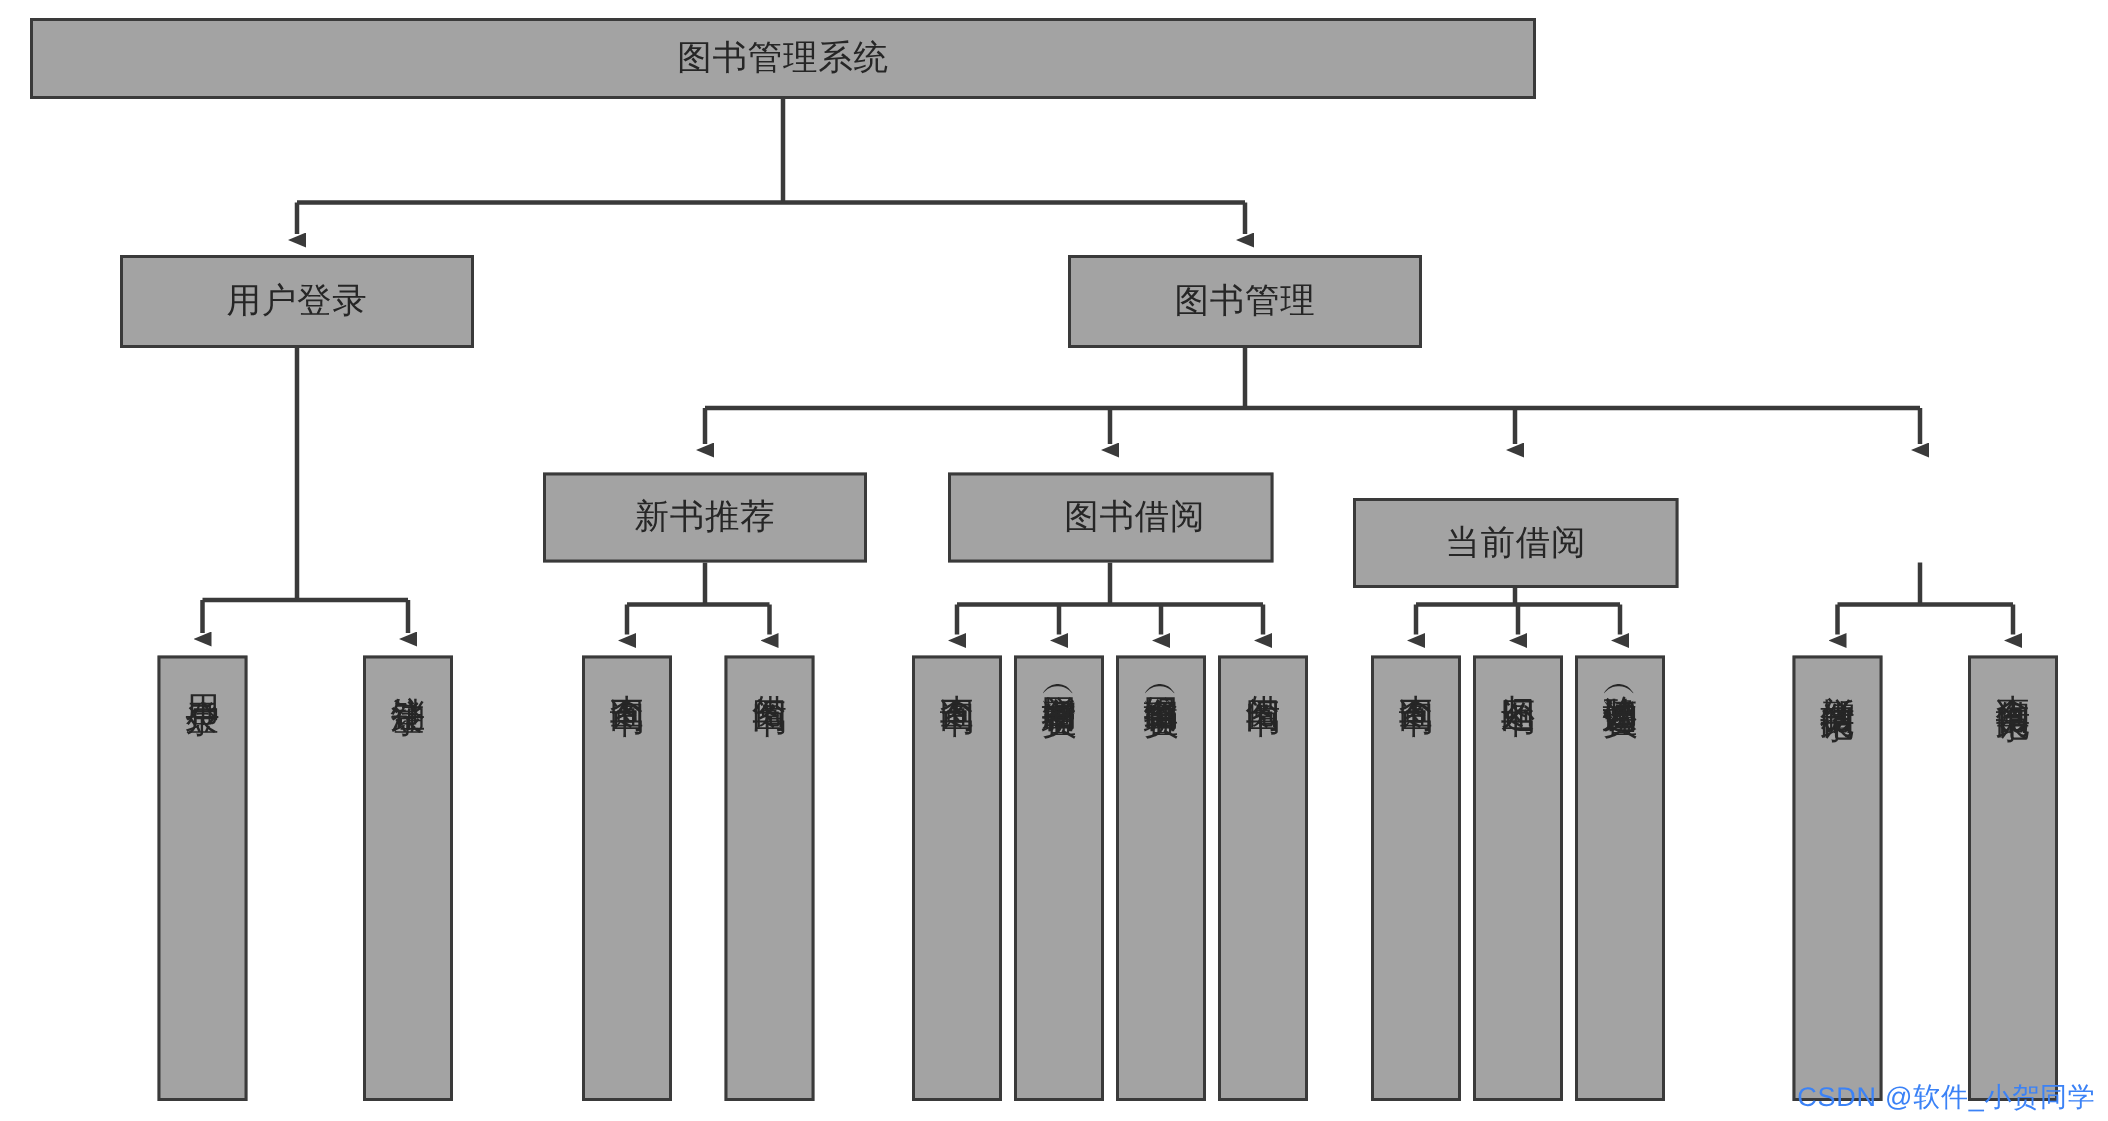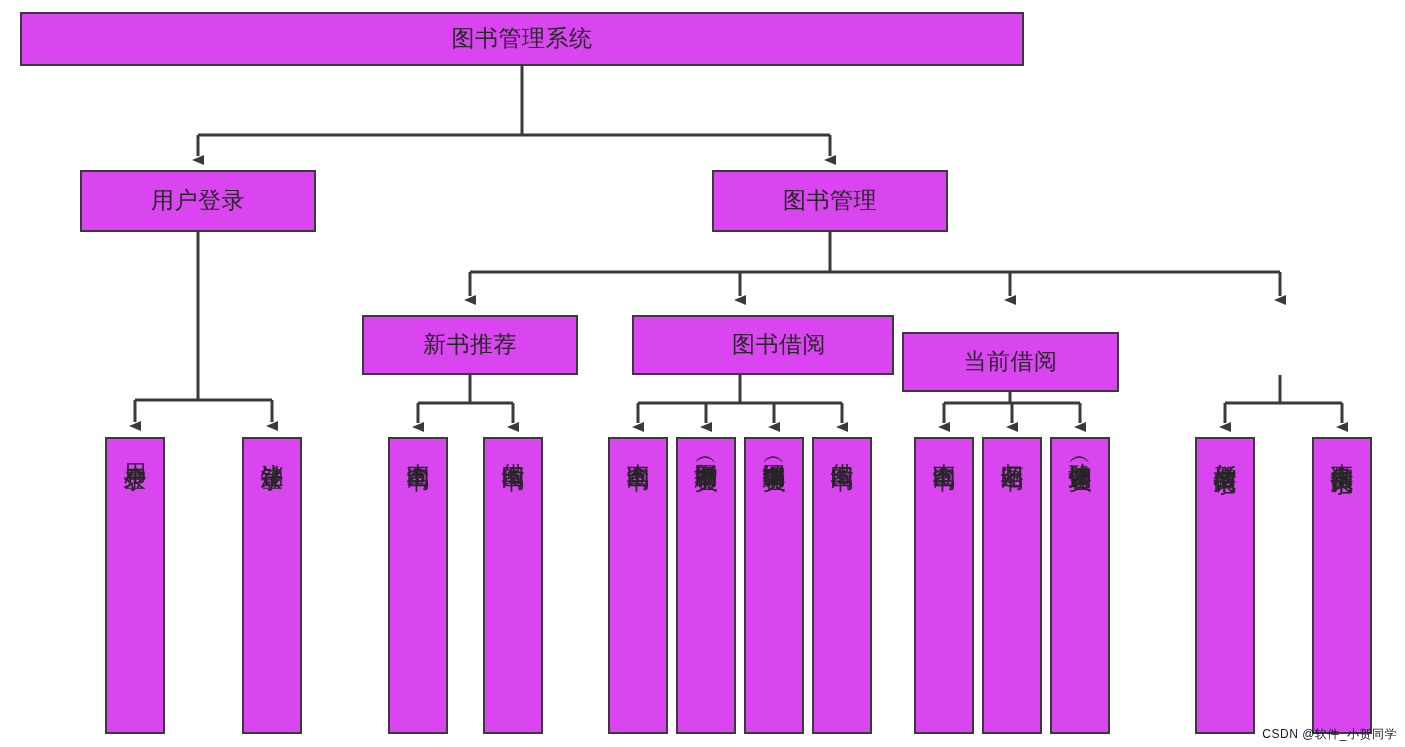--- a/index.html
+++ b/index.html
@@ -21,21 +21,21 @@
     position: absolute;
     left: 0;
     top: 0;
     width: 1405px;
     height: 747px;
     pointer-events: none;
   }
   .node {
     position: absolute;
     box-sizing: border-box;
-    background: #d946ef;
+    background: #a3a3a3;
     border: 2px solid #3a3a3a;
     display: flex;
     align-items: center;
     justify-content: center;
     color: #1a1a1a;
     z-index: 2;
   }
   .node-label {
     display: block;
     text-align: center;
@@ -60,22 +60,22 @@
     line-height: 1.0;
     white-space: nowrap;
   }
   .node-v.tall-text .node-label {
     letter-spacing: 1px;
   }
   #watermark {
     position: absolute;
     right: 8px;
     bottom: 4px;
-    font-size: 12px;
-    color: #0f172a;
+    font-size: 18px;
+    color: #3b82f6;
     white-space: nowrap;
     z-index: 5;
     letter-spacing: 0.5px;
   }
 </style>
 </head>
 <body>
 
 <div id="diagram-canvas">
 
@@ -138,21 +138,21 @@
   </div>
 
   <div class="node node-h" style="left:712px; top:170px; width:236px; height:62px;">
     <span class="node-label">图书管理</span>
   </div>
 
   <div class="node node-h" style="left:362px; top:315px; width:216px; height:60px;align-items:center;">
     <span class="node-label">新书推荐</span>
   </div>
 
-  <div class="node node-h" style="left:632px; top:315px; width:262px; height:60px;padding-left:32px;">
+  <div class="node node-h" style="left:632px; top:315px; width:217px; height:60px;padding-left:32px;">
     <span class="node-label">图书借阅</span>
   </div>
 
   <div class="node node-h" style="left:902px; top:332px; width:217px; height:60px;">
     <span class="node-label">当前借阅</span>
   </div>
 
 
   <div class="node node-v" style="left:105px; top:437px; width:60px; height:297px;">
     <span class="node-label">用户登录</span>

